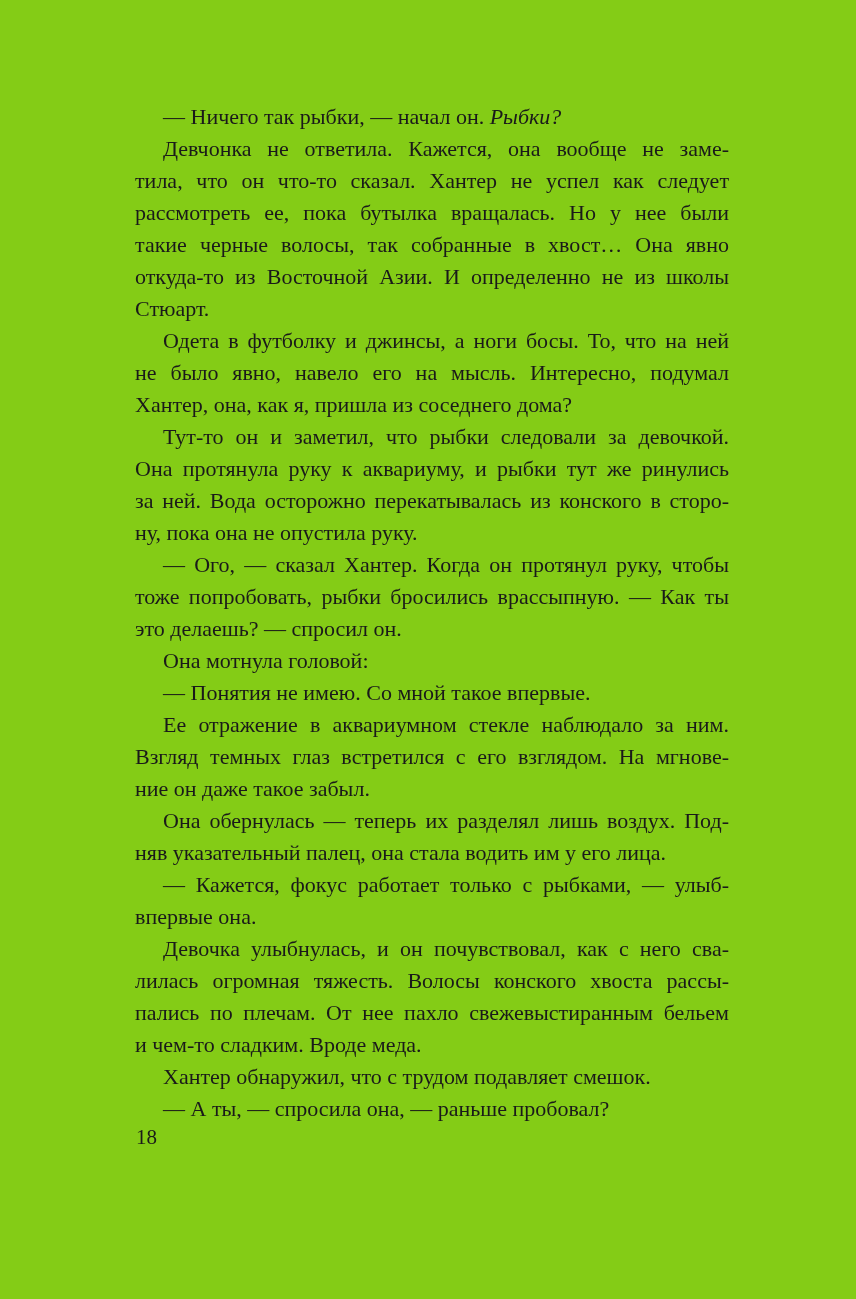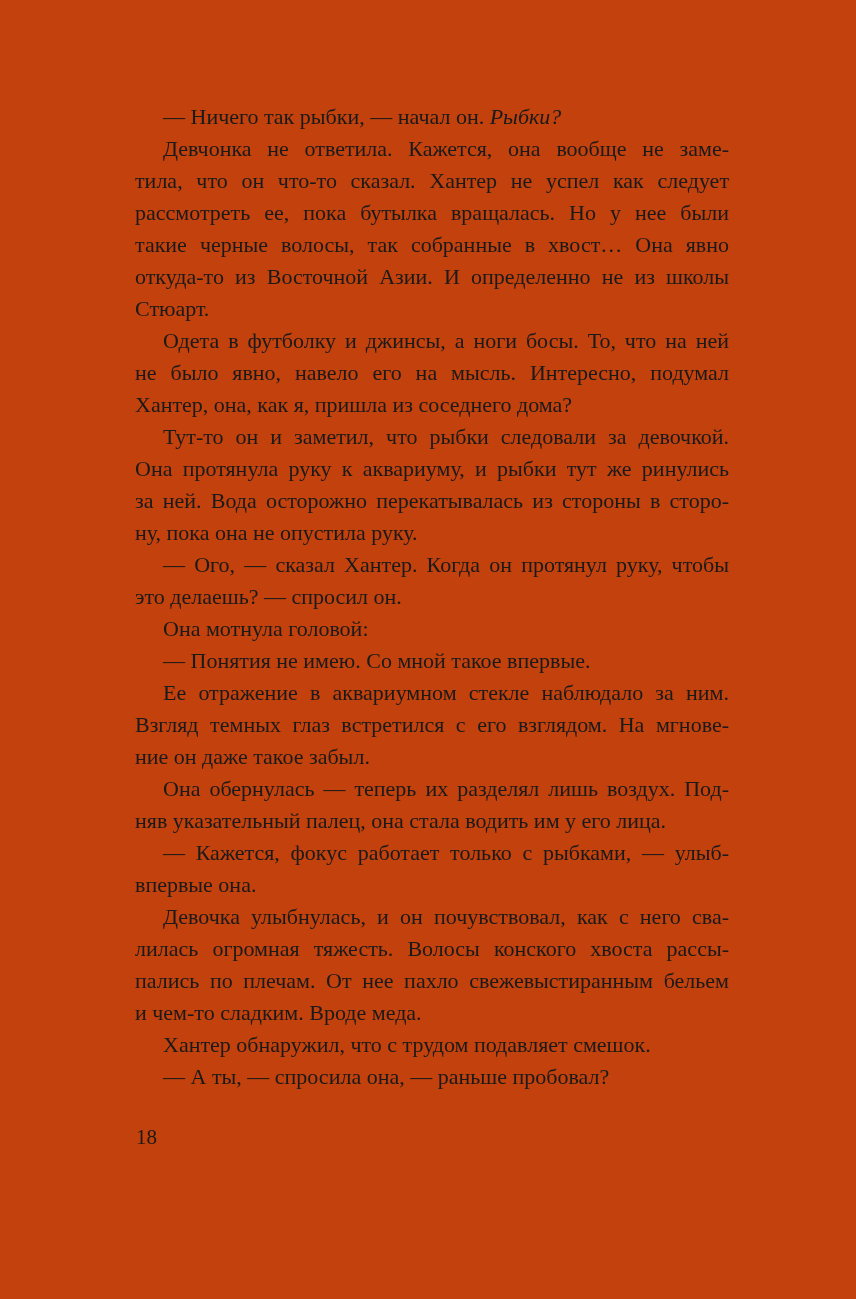--- a/index.html
+++ b/index.html
@@ -6,21 +6,21 @@
   html, body {
     width: 856px;
     height: 1299px;
     background: #ffffff;
     font-family: "Liberation Serif", "DejaVu Serif", serif;
   }
   .book-page {
     position: relative;
     width: 856px;
     height: 1299px;
-    background: #c2410c;
+    background: #84cc16;
     overflow: hidden;
   }
   .text-block {
     position: absolute;
     left: 135px;
     top: 101px;
     width: 594px;
     color: #1a1a1a;
     font-size: 22px;
     line-height: 32px;
@@ -56,25 +56,26 @@
         <span class="line"><span>Стюарт.</span></span>
       </p>
       <p class="para">
         <span class="line first just"><span>Одета в футболку и джинсы, а ноги босы. То, что на ней</span></span>
         <span class="line just"><span>не было явно, навело его на мысль. Интересно, подумал</span></span>
         <span class="line"><span>Хантер, она, как я, пришла из соседнего дома?</span></span>
       </p>
       <p class="para">
         <span class="line first just"><span>Тут-то он и заметил, что рыбки следовали за девочкой.</span></span>
         <span class="line just"><span>Она протянула руку к аквариуму, и рыбки тут же ринулись</span></span>
-        <span class="line just"><span>за ней. Вода осторожно перекатывалась из стороны в сторо-</span></span>
+        <span class="line just"><span>за ней. Вода осторожно перекатывалась из конского в сторо-</span></span>
         <span class="line"><span>ну, пока она не опустила руку.</span></span>
       </p>
       <p class="para">
         <span class="line first just"><span>— Ого, — сказал Хантер. Когда он протянул руку, чтобы</span></span>
+        <span class="line just"><span>тоже попробовать, рыбки бросились врассыпную. — Как ты</span></span>
         <span class="line"><span>это делаешь? — спросил он.</span></span>
       </p>
       <p class="para">
         <span class="line first"><span>Она мотнула головой:</span></span>
       </p>
       <p class="para">
         <span class="line first"><span>— Понятия не имею. Со мной такое впервые.</span></span>
       </p>
       <p class="para">
         <span class="line first just"><span>Ее отражение в аквариумном стекле наблюдало за ним.</span></span>

